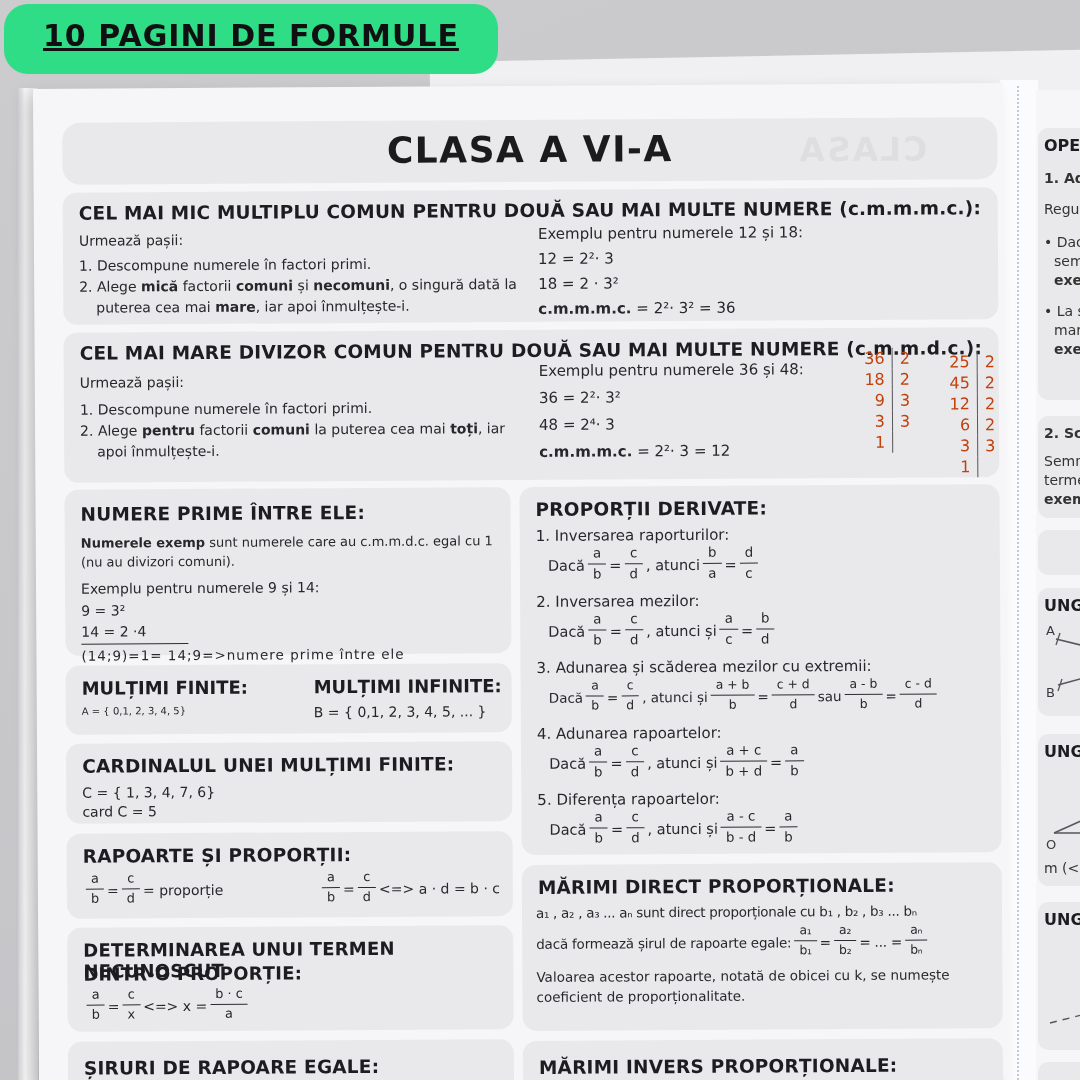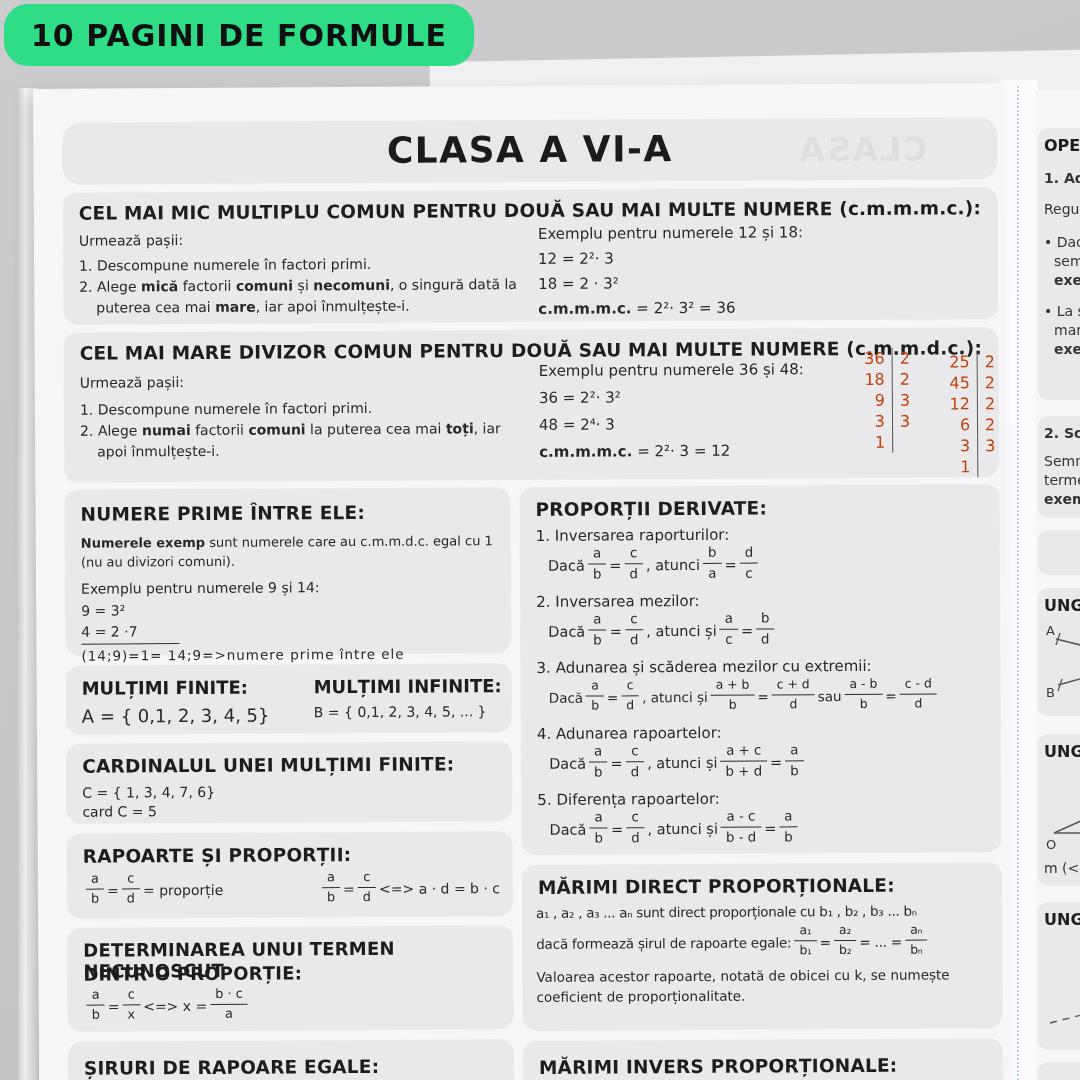--- a/index.html
+++ b/index.html
@@ -1,23 +1,23 @@
 <!DOCTYPE html>
 <html><head>
 <meta charset="utf-8">
 <style>
   html,body{margin:0;padding:0;}
   body{font-family:"DejaVu Sans",sans-serif;color:#28282c;}
   #stage{position:relative;width:1080px;height:1080px;overflow:hidden;
          background:linear-gradient(160deg,#cccccf 0%,#c7c7ca 55%,#c2c2c6 100%);}
 
   
-  .badge{position:absolute;left:4px;top:4px;height:62px;line-height:63px;padding:0 27px;
+  .badge{position:absolute;left:4px;top:4px;height:70px;line-height:63px;padding:0 39px;
          background:#2edd85;border-radius:24px;font-size:30px;font-weight:bold;color:#101012;
-         letter-spacing:1px;z-index:10;white-space:nowrap;}
+         letter-spacing:1px;z-index:10;white-space:nowrap;text-decoration:underline;}
   .backpage{position:absolute;left:430px;top:56px;width:660px;height:52px;background:#f0f0f2;
             transform:rotate(-1.1deg);z-index:1;}
   .edge-left{position:absolute;left:18px;top:88px;width:20px;height:992px;z-index:1;
              background:linear-gradient(90deg,#cfcfd2 0%,#f5f5f6 35%,#e8e8ea 75%,#dddde0 100%);
              border-right:1px dotted #bcc6d4;}
   .binding{position:absolute;left:1000px;top:80px;width:38px;height:1000px;background:#fbfbfd;z-index:1;}
   .binding .stitch{position:absolute;left:17px;top:6px;bottom:0;width:0;border-left:2px dotted #9ab0cd;opacity:.65;}
   .rightpage{position:absolute;left:1036px;top:90px;width:44px;height:990px;background:#f6f6f8;
              overflow:hidden;z-index:1;}
 
@@ -140,21 +140,21 @@
         <div>18 = 2 · 3²</div>
         <div><b>c.m.m.m.c.</b> = 2²· 3² = 36</div>
       </div>
     </div>
 
     <div class="box" style="left:29px;top:244px;width:935px;height:150px;">
       <div class="h" style="position:absolute;left:16px;top:10px;">CEL MAI MARE DIVIZOR COMUN PENTRU DOUĂ SAU MAI MULTE NUMERE (c.m.m.d.c.):</div>
       <div style="position:absolute;left:16px;top:40px;" class="body-t nowrap">
         <div style="margin-bottom:6px;">Urmează pașii:</div>
         <div>1. Descompune numerele în factori primi.</div>
-        <div>2. Alege <b>numai</b> factorii <b>comuni</b> la puterea cea mai <b>toți</b>, iar</div>
+        <div>2. Alege <b>pentru</b> factorii <b>comuni</b> la puterea cea mai <b>toți</b>, iar</div>
         <div class="ind">apoi înmulțește-i.</div>
       </div>
       <div style="position:absolute;left:475px;top:28px;font-size:15px;line-height:27px;" class="nowrap">
         <div>Exemplu pentru numerele 36 și 48:</div>
         <div>36 = 2²· 3²</div>
         <div>48 = 2⁴· 3</div>
         <div><b>c.m.m.m.c.</b> = 2²· 3  = 12</div>
       </div>
       <div class="ftable" style="left:783px;top:20px;">
           <span class="frow">
@@ -206,28 +206,28 @@
         </div>
     </div>
 
     <div class="box" style="left:29px;top:401px;width:446px;height:166px;">
       <div class="h" style="position:absolute;left:16px;top:14px;">NUMERE PRIME ÎNTRE ELE:</div>
       <div style="position:absolute;left:16px;top:44px;font-size:13px;line-height:19px;" class="nowrap">
         <div><b>Numerele exemp</b> sunt numerele care au c.m.m.d.c. egal cu 1</div>
         <div>(nu au divizori comuni).</div>
         <div style="margin-top:8px;font-size:14px;">Exemplu pentru numerele 9 și 14:</div>
         <div style="font-size:14px;margin-top:3px;">9 = 3²</div>
-        <div style="font-size:14px;margin-top:2px;display:inline-block;border-bottom:1.5px solid #2c2c30;padding:0 42px 2px 0;">4 = 2 ·7</div>
+        <div style="font-size:14px;margin-top:2px;display:inline-block;border-bottom:1.5px solid #2c2c30;padding:0 42px 2px 0;">14 = 2 ·4</div>
         <div style="font-size:13.5px;letter-spacing:1px;margin-top:2px;">(14;9)=1=  14;9=&gt;numere prime între ele</div>
       </div>
     </div>
 
     <div class="box" style="left:29px;top:577px;width:446px;height:69px;">
       <div class="h2" style="position:absolute;left:16px;top:12px;">MULȚIMI FINITE:</div>
-      <div style="position:absolute;left:16px;top:40px;font-size:18px;" class="nowrap">A = { 0,1, 2, 3, 4, 5}</div>
+      <div style="position:absolute;left:16px;top:40px;font-size:10px;" class="nowrap">A = { 0,1, 2, 3, 4, 5}</div>
       <div class="h2" style="position:absolute;left:248px;top:12px;">MULȚIMI INFINITE:</div>
       <div style="position:absolute;left:248px;top:40px;font-size:14px;" class="nowrap">B = { 0,1, 2, 3, 4, 5, ... }</div>
     </div>
 
     <div class="box" style="left:29px;top:655px;width:446px;height:80px;">
       <div class="h" style="position:absolute;left:16px;top:12px;">CARDINALUL UNEI MULȚIMI FINITE:</div>
       <div style="position:absolute;left:16px;top:40px;font-size:14px;line-height:19px;" class="nowrap">
         <div>C = { 1, 3, 4, 7, 6}</div>
         <div>card C = 5</div>
       </div>

